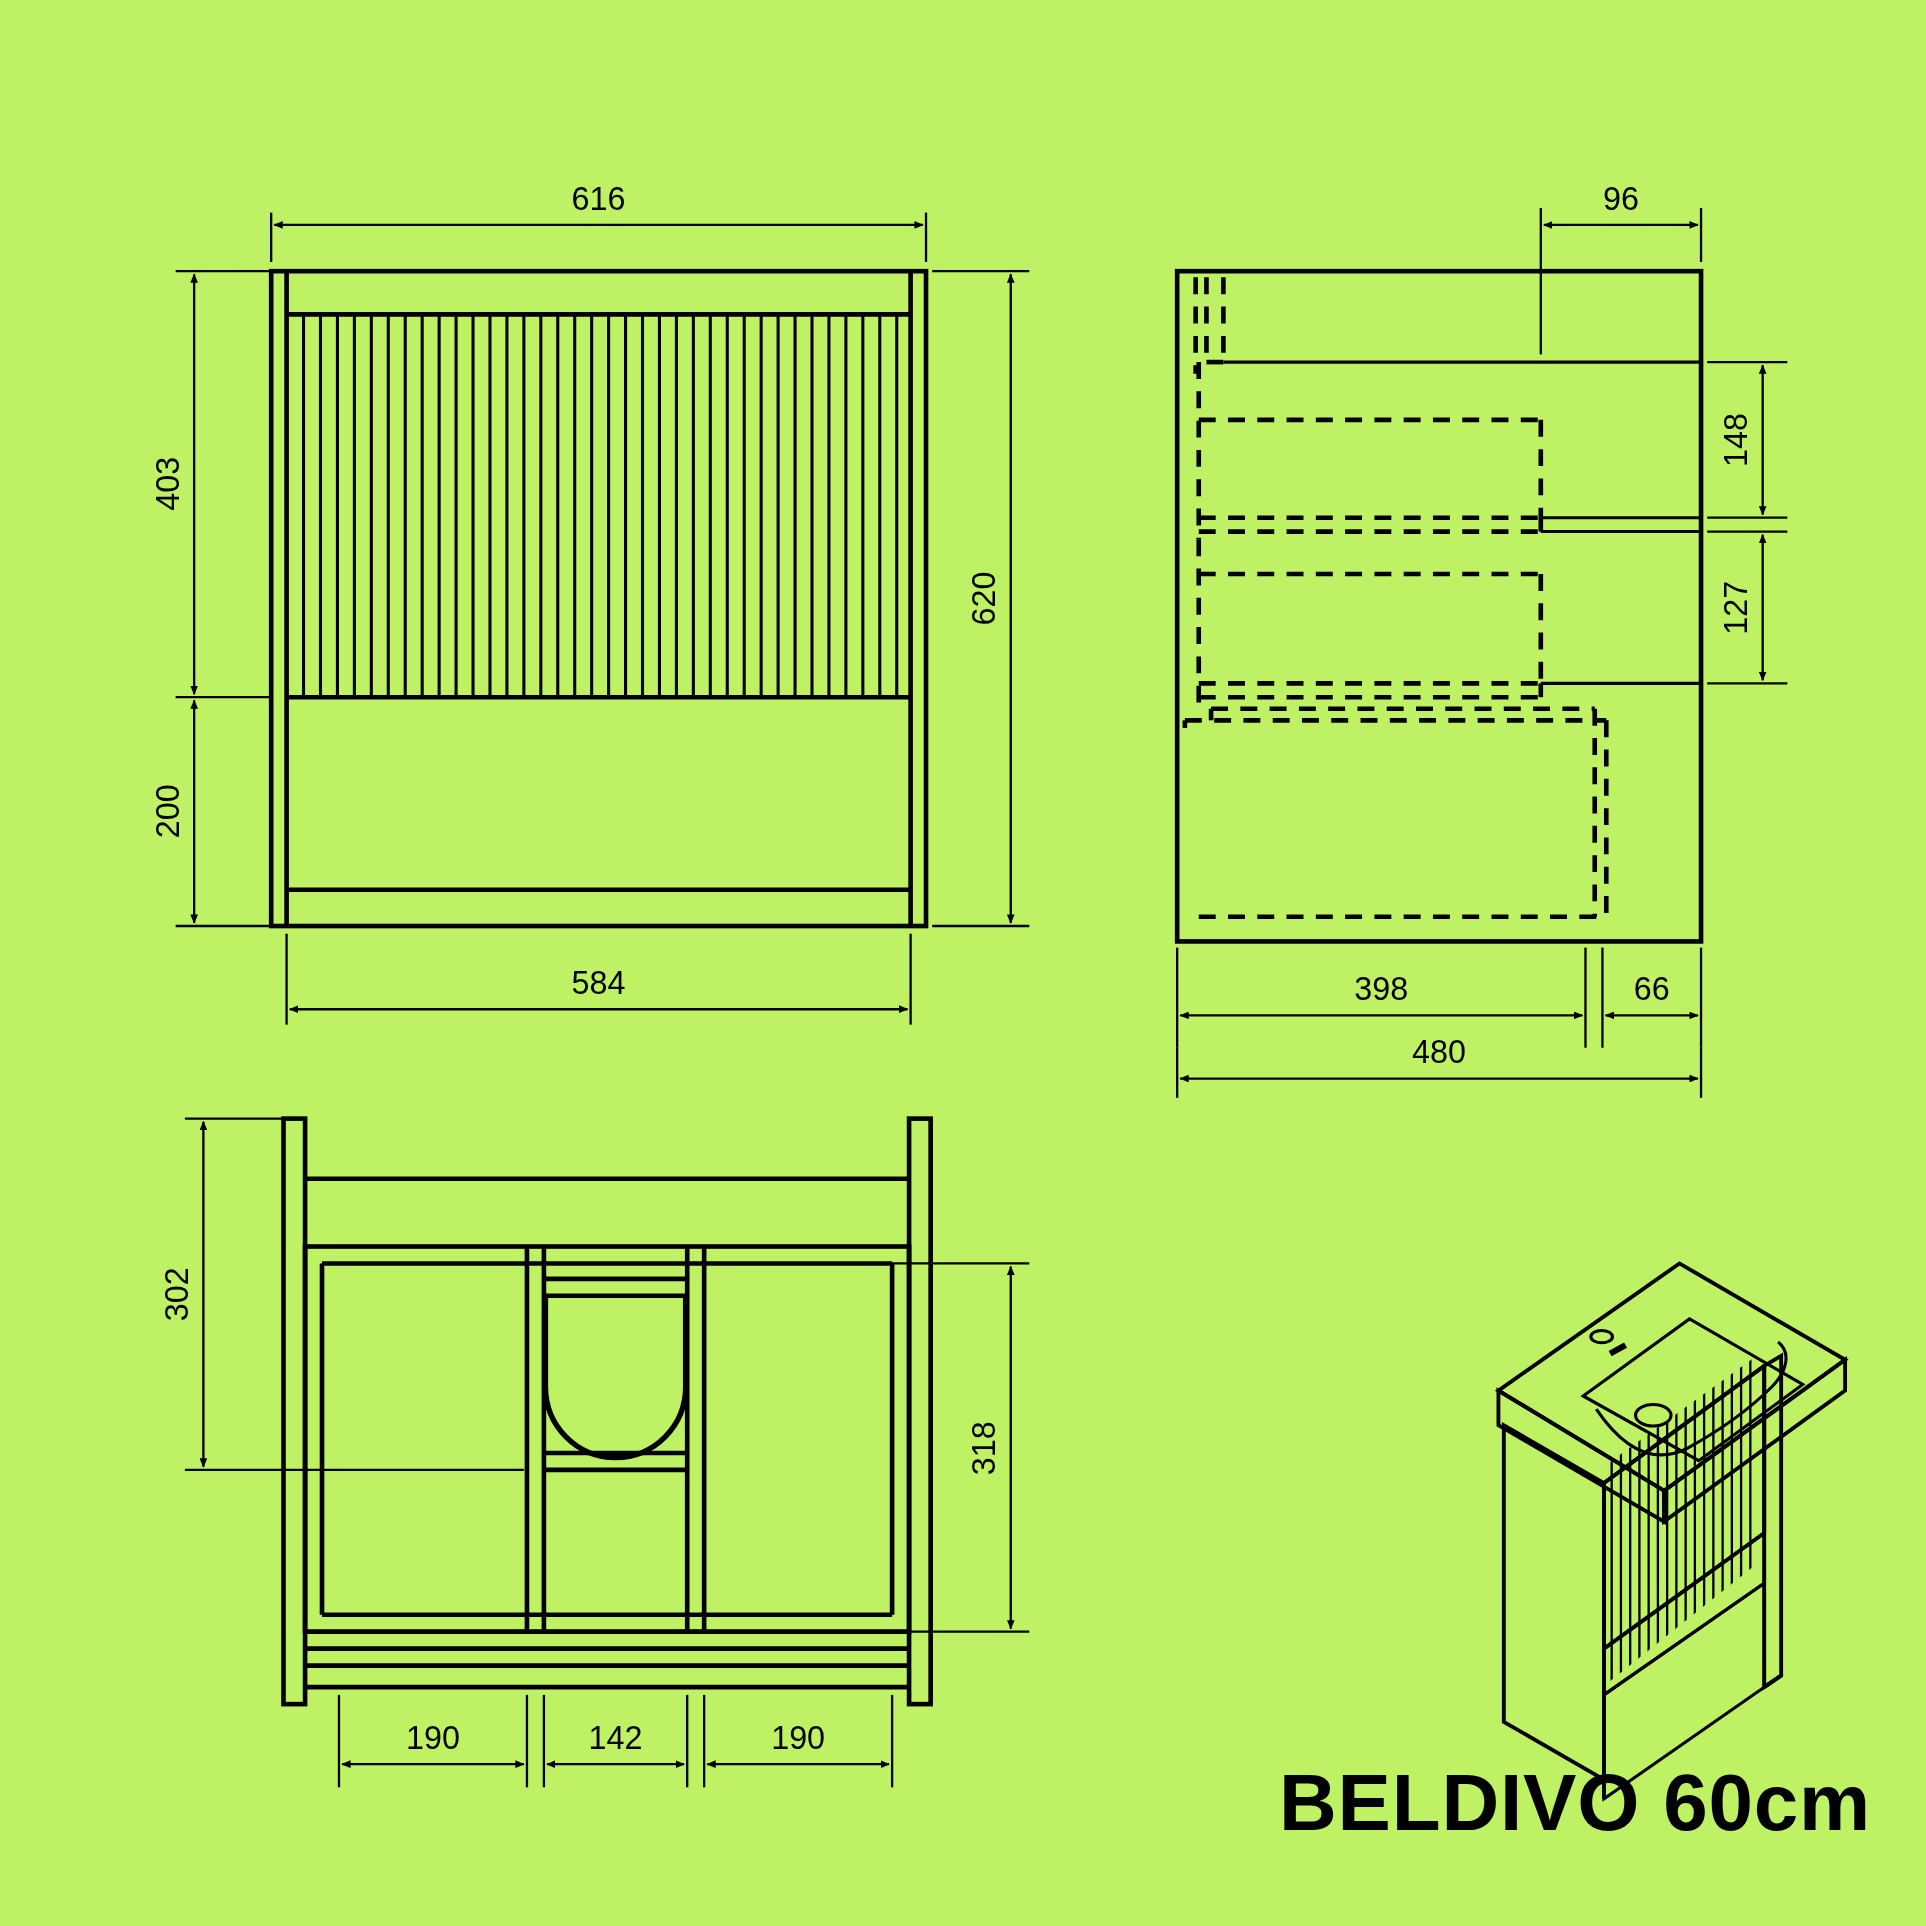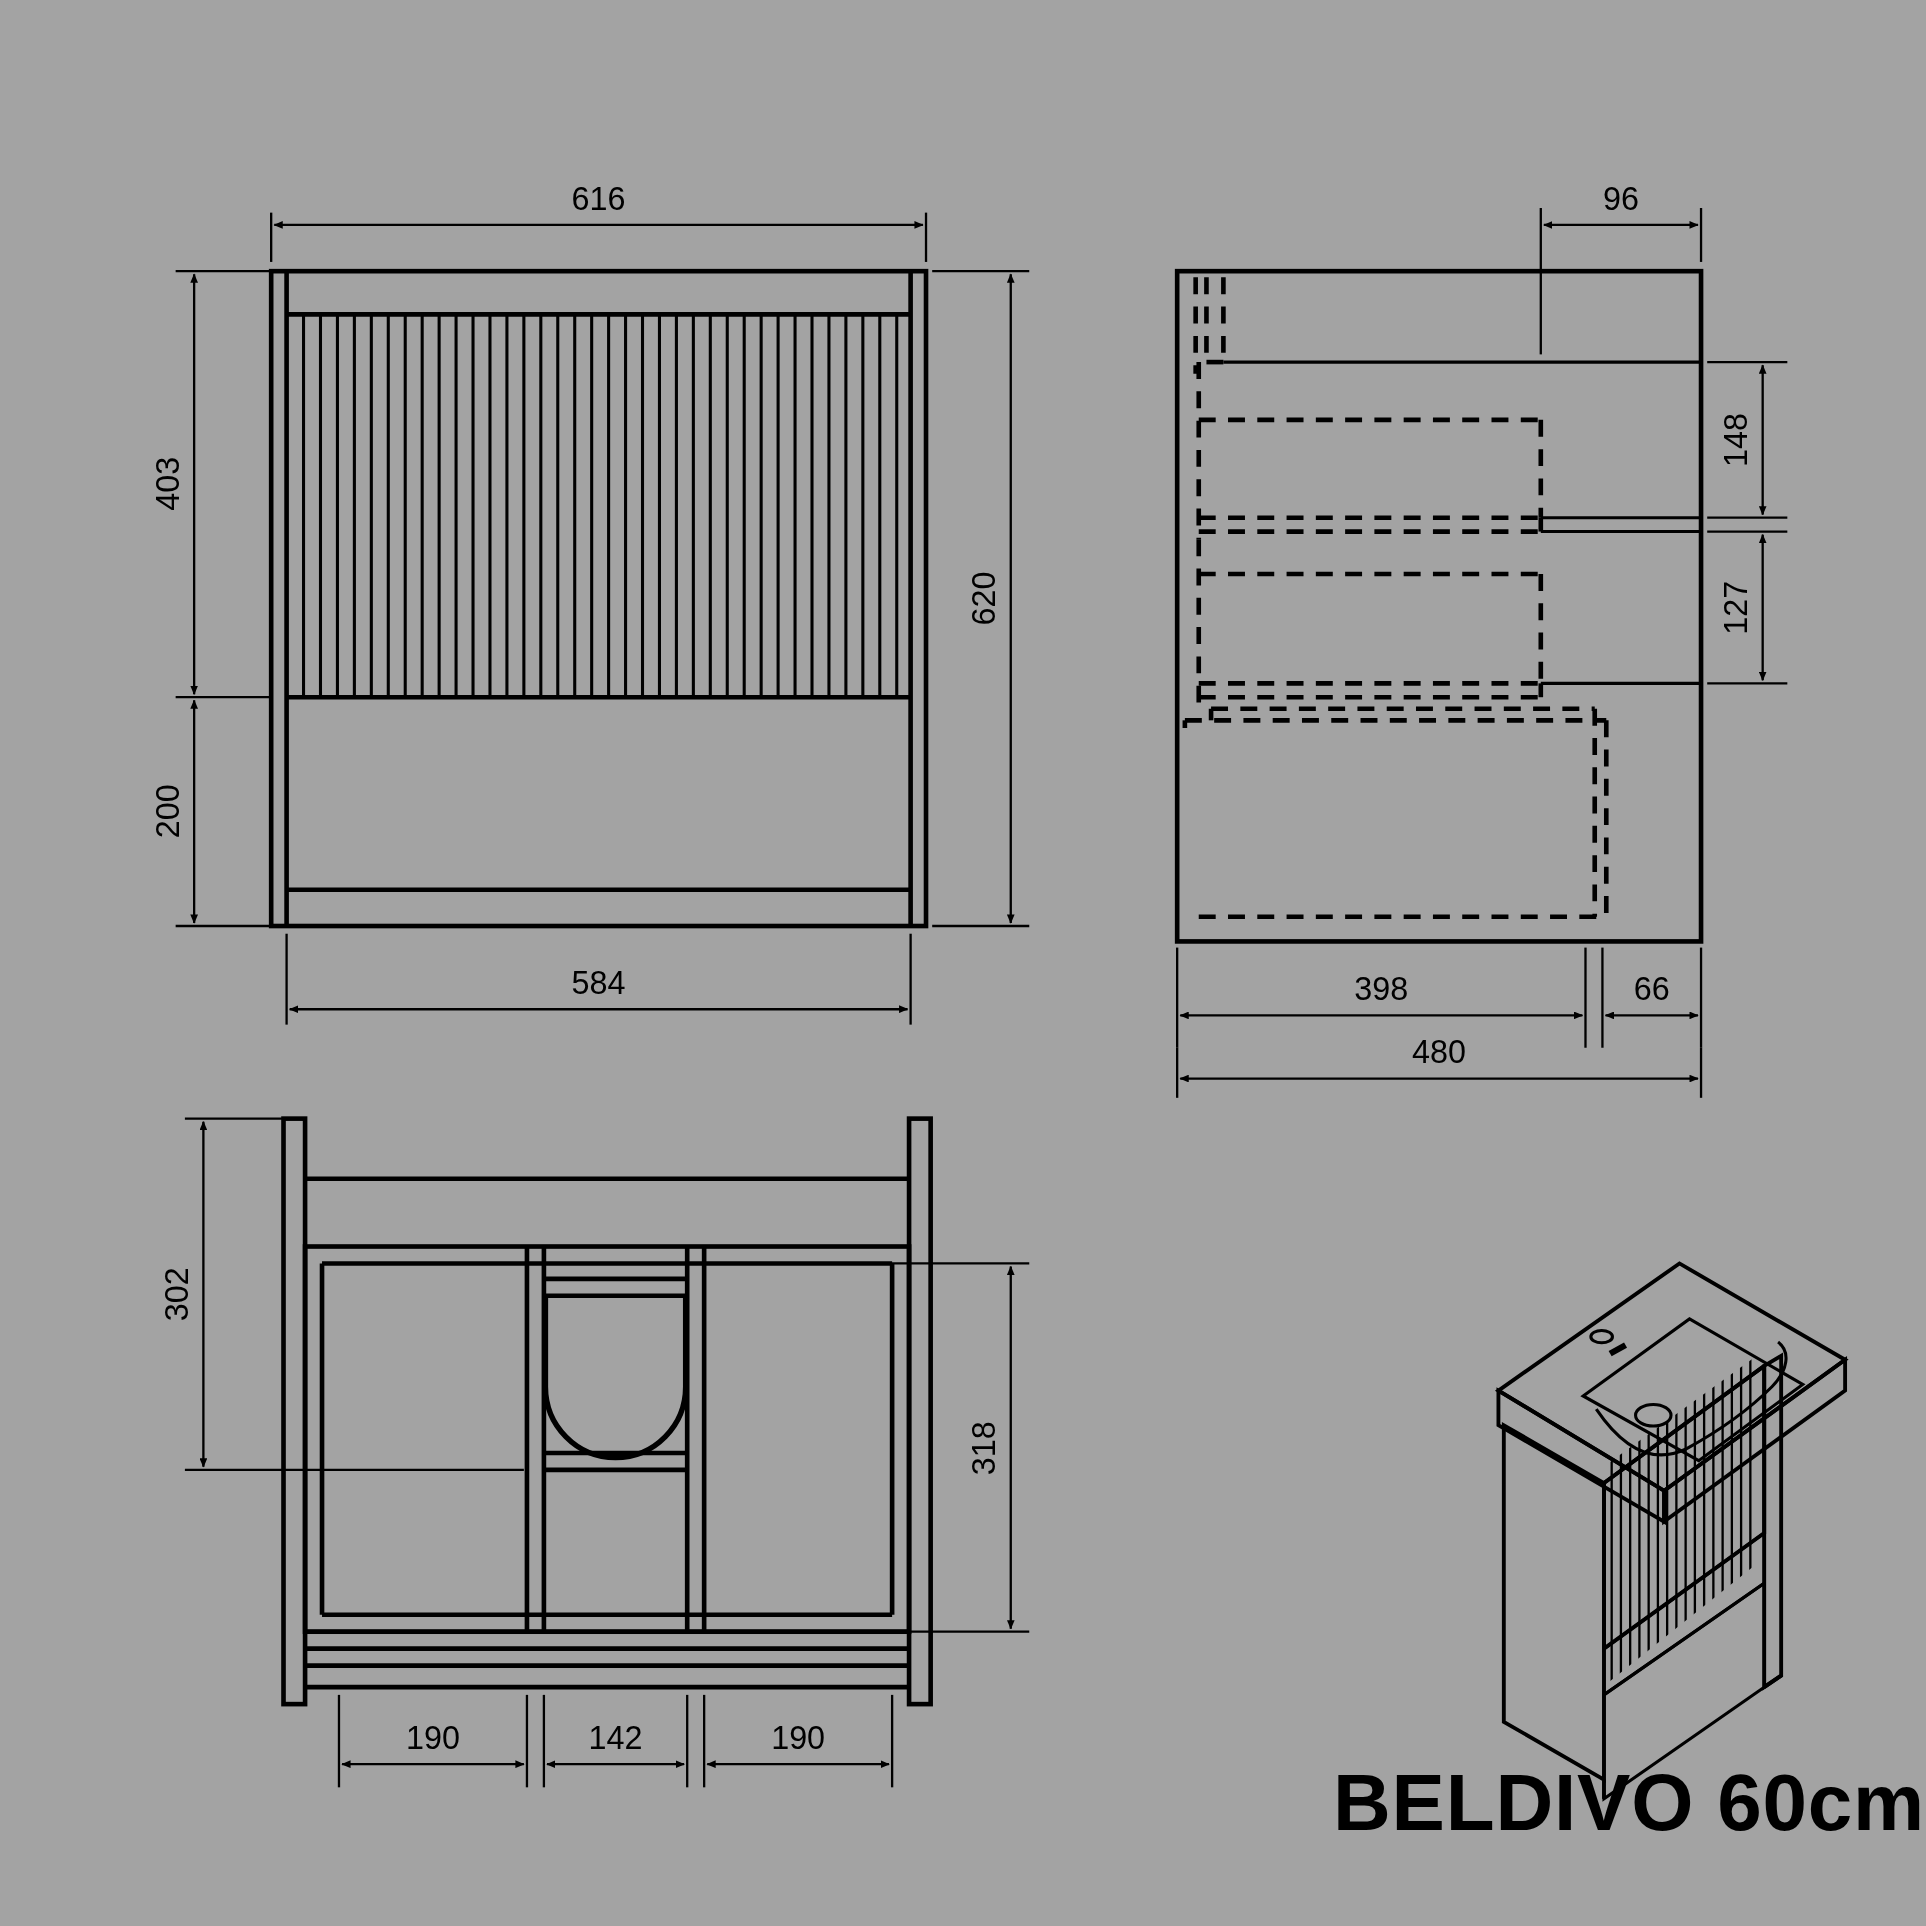--- a/index.html
+++ b/index.html
@@ -12,32 +12,32 @@
     width: 1926px;
     height: 1926px;
     font-family: "Liberation Sans", sans-serif;
     color: #000000;
     overflow: hidden;
   }
   #sheet {
     position: relative;
     width: 1926px;
     height: 1926px;
-    background: #a3a3a3;
+    background: #bef264;
   }
   #drawing {
     position: absolute;
     left: 0;
     top: 0;
     width: 1926px;
     height: 1926px;
   }
   .title-text {
     position: absolute;
-    left: 1333px;
+    left: 1279px;
     top: 1757px;
     font-family: "Liberation Sans", sans-serif;
     font-size: 80px;
     font-weight: 700;
     letter-spacing: 0.8px;
     color: #000000;
     white-space: nowrap;
   }
   svg text {
     font-family: "Liberation Sans", sans-serif;

